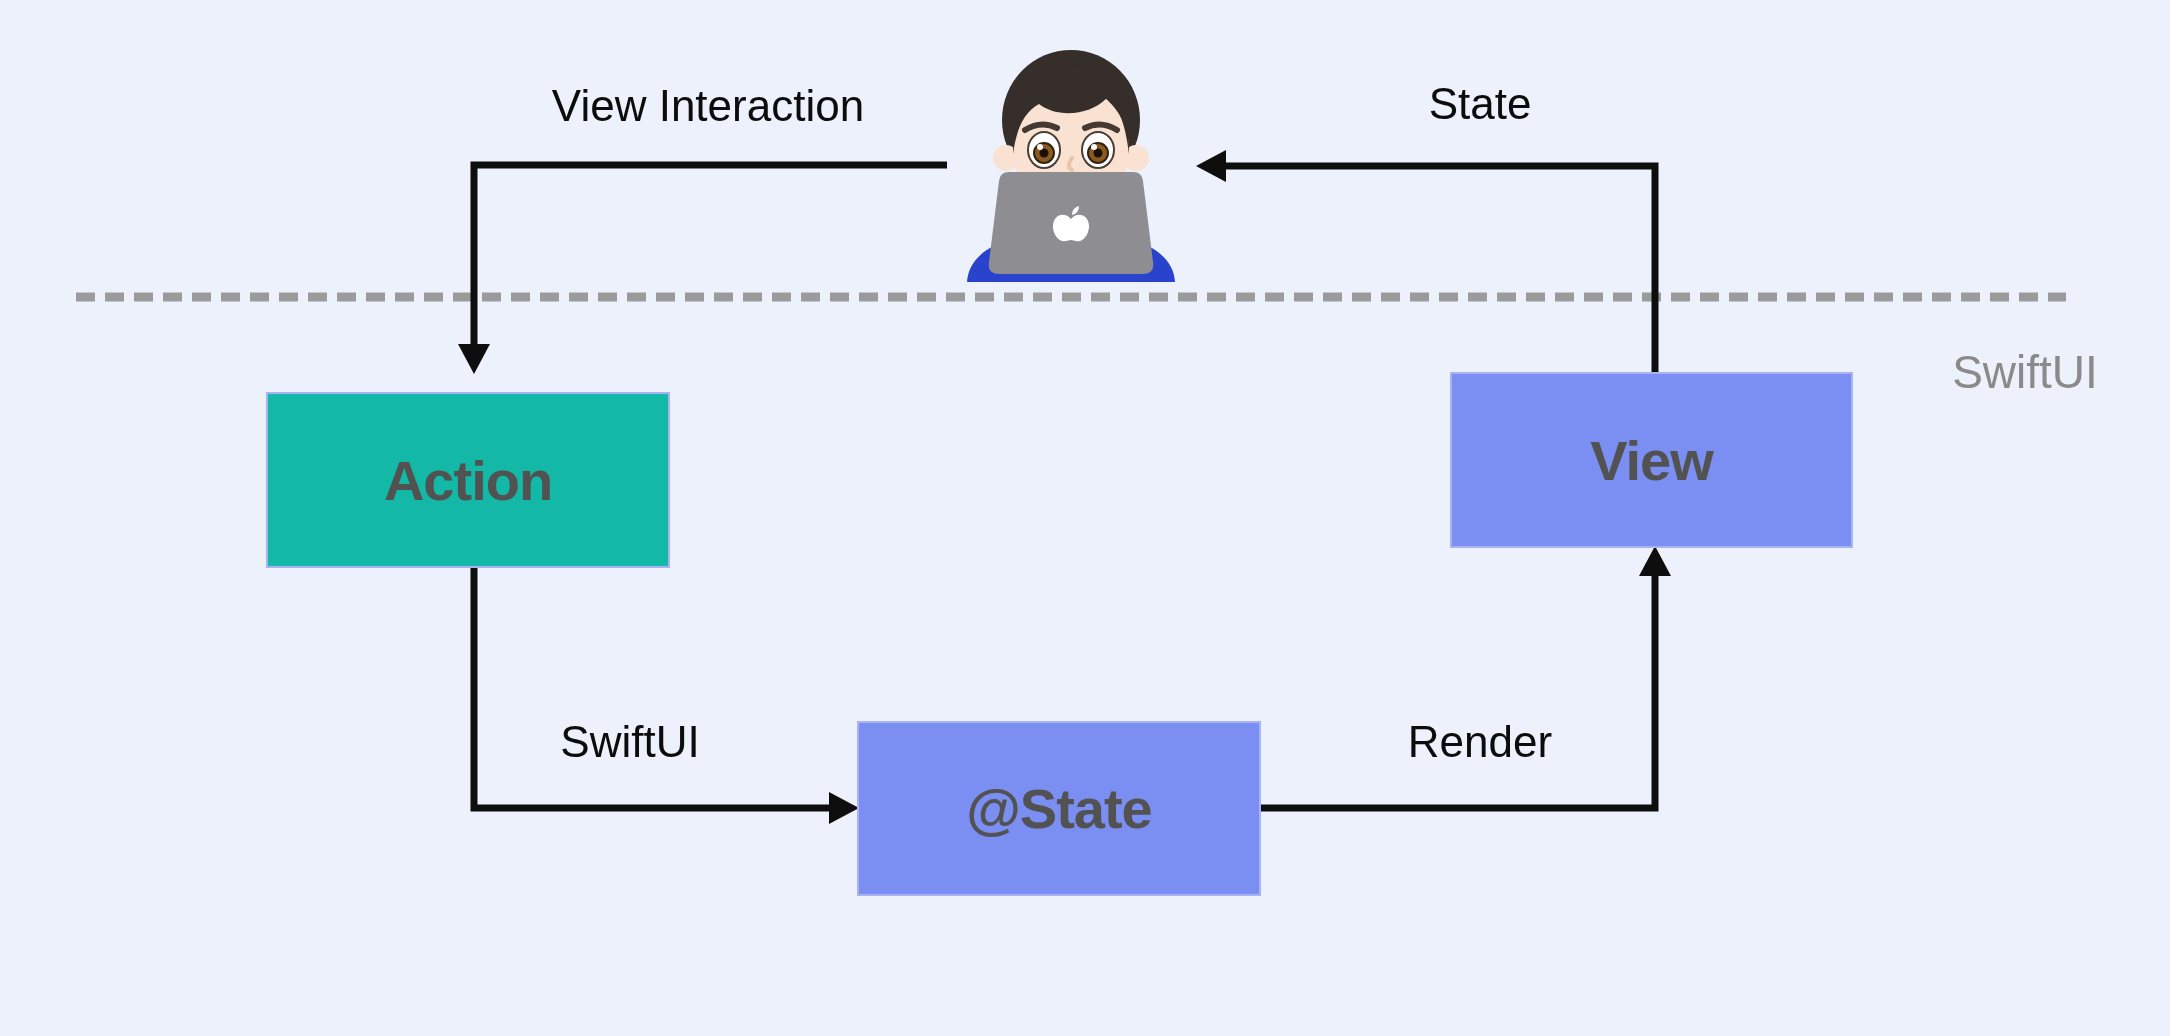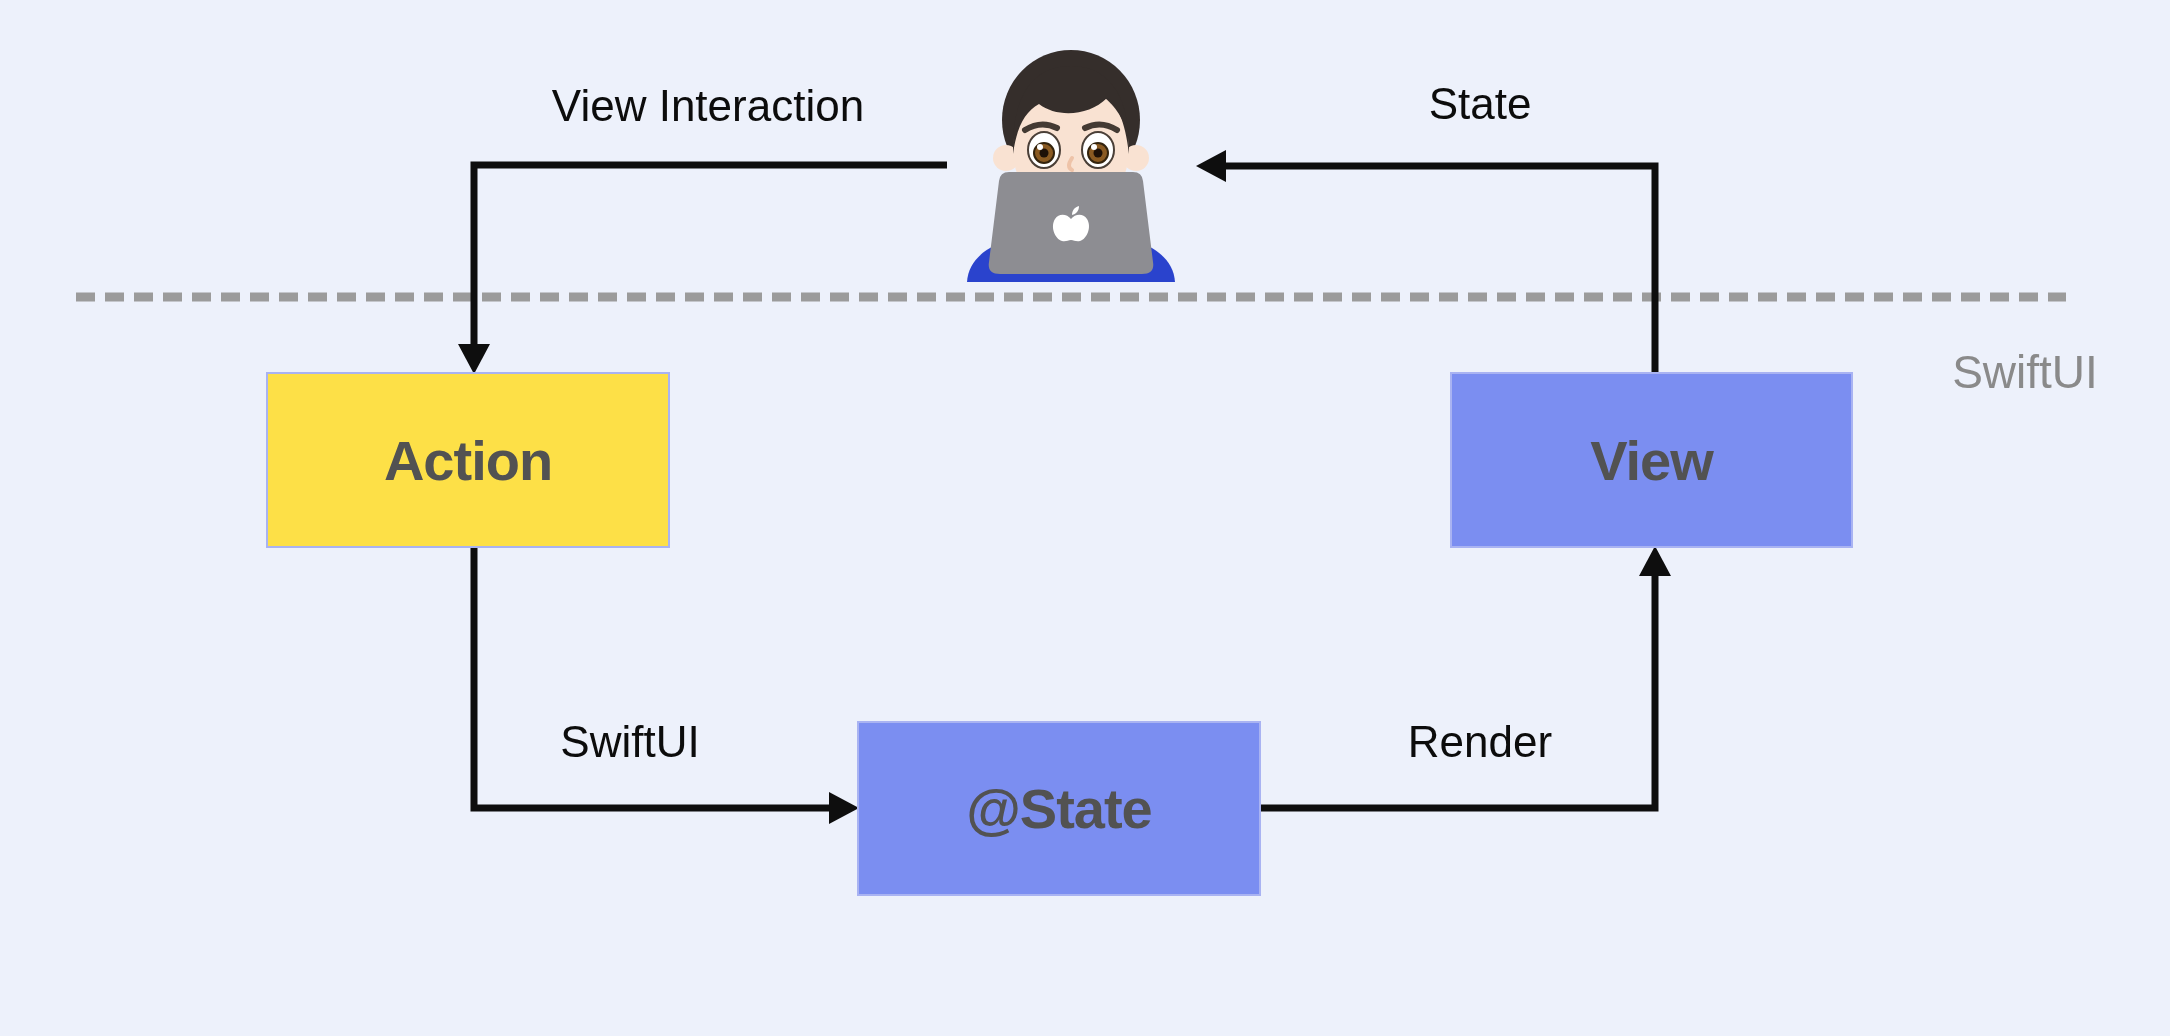--- a/index.html
+++ b/index.html
@@ -104,21 +104,21 @@
     <circle cx="129" cy="101" r="3" fill="#ffffff"></circle>
     <path d="M107,112 q-6,9 0,12" stroke="#eec3a8" stroke-width="4" fill="none" stroke-linecap="round"></path>
     <path d="M2,236 C4,204 42,186 106,186 C170,186 208,204 210,236 Z" fill="#2a43cd"></path>
     <path d="M44,126 L168,126 Q177,126 178,135 L188,216 Q190,228 177,228 L35,228 Q22,228 24,216 L34,135 Q35,126 44,126 Z" fill="#8d8d92"></path>
     <g transform="translate(106,180)" fill="#ffffff">
       <path d="M1,-11 C1,-16 4,-19 8,-20 C8,-15 5,-12 1,-11 Z"></path>
       <path d="M0,-7 C-4,-12 -12,-13 -16,-7 C-21,1 -16,13 -9,15 C-5,16 -3,14 0,14 C3,14 5,16 9,15 C16,13 21,1 16,-7 C12,-13 4,-12 0,-7 Z"></path>
     </g>
   </svg>
 
-  <div class="node node-action" style="background: #fde047; border-color: rgb(169, 179, 242); color: rgb(82, 82, 82);">Action</div>
+  <div class="node node-action" style="background: #14b8a6; border-color: rgb(169, 179, 242); color: rgb(82, 82, 82); margin-top: 20px;">Action</div>
   <div class="node node-view" style="background: rgb(123, 142, 241); border-color: rgb(169, 179, 242); color: rgb(82, 82, 82);">View</div>
   <div class="node node-state" style="background: rgb(123, 142, 241); border-color: rgb(169, 179, 242); color: rgb(82, 82, 82);">@State</div>
 
   <div class="edge-label lbl-user-interaction" style="color: rgb(12, 12, 12);">View Interaction</div>
   <div class="edge-label lbl-render" style="color: rgb(12, 12, 12);">State</div>
   <div class="edge-label lbl-mutation" style="color: rgb(12, 12, 12);">SwiftUI</div>
   <div class="edge-label lbl-updates" style="color: rgb(12, 12, 12);">Render</div>
 
   <div class="framework-label" style="color: rgb(138, 138, 138);">SwiftUI</div>
 </div>

